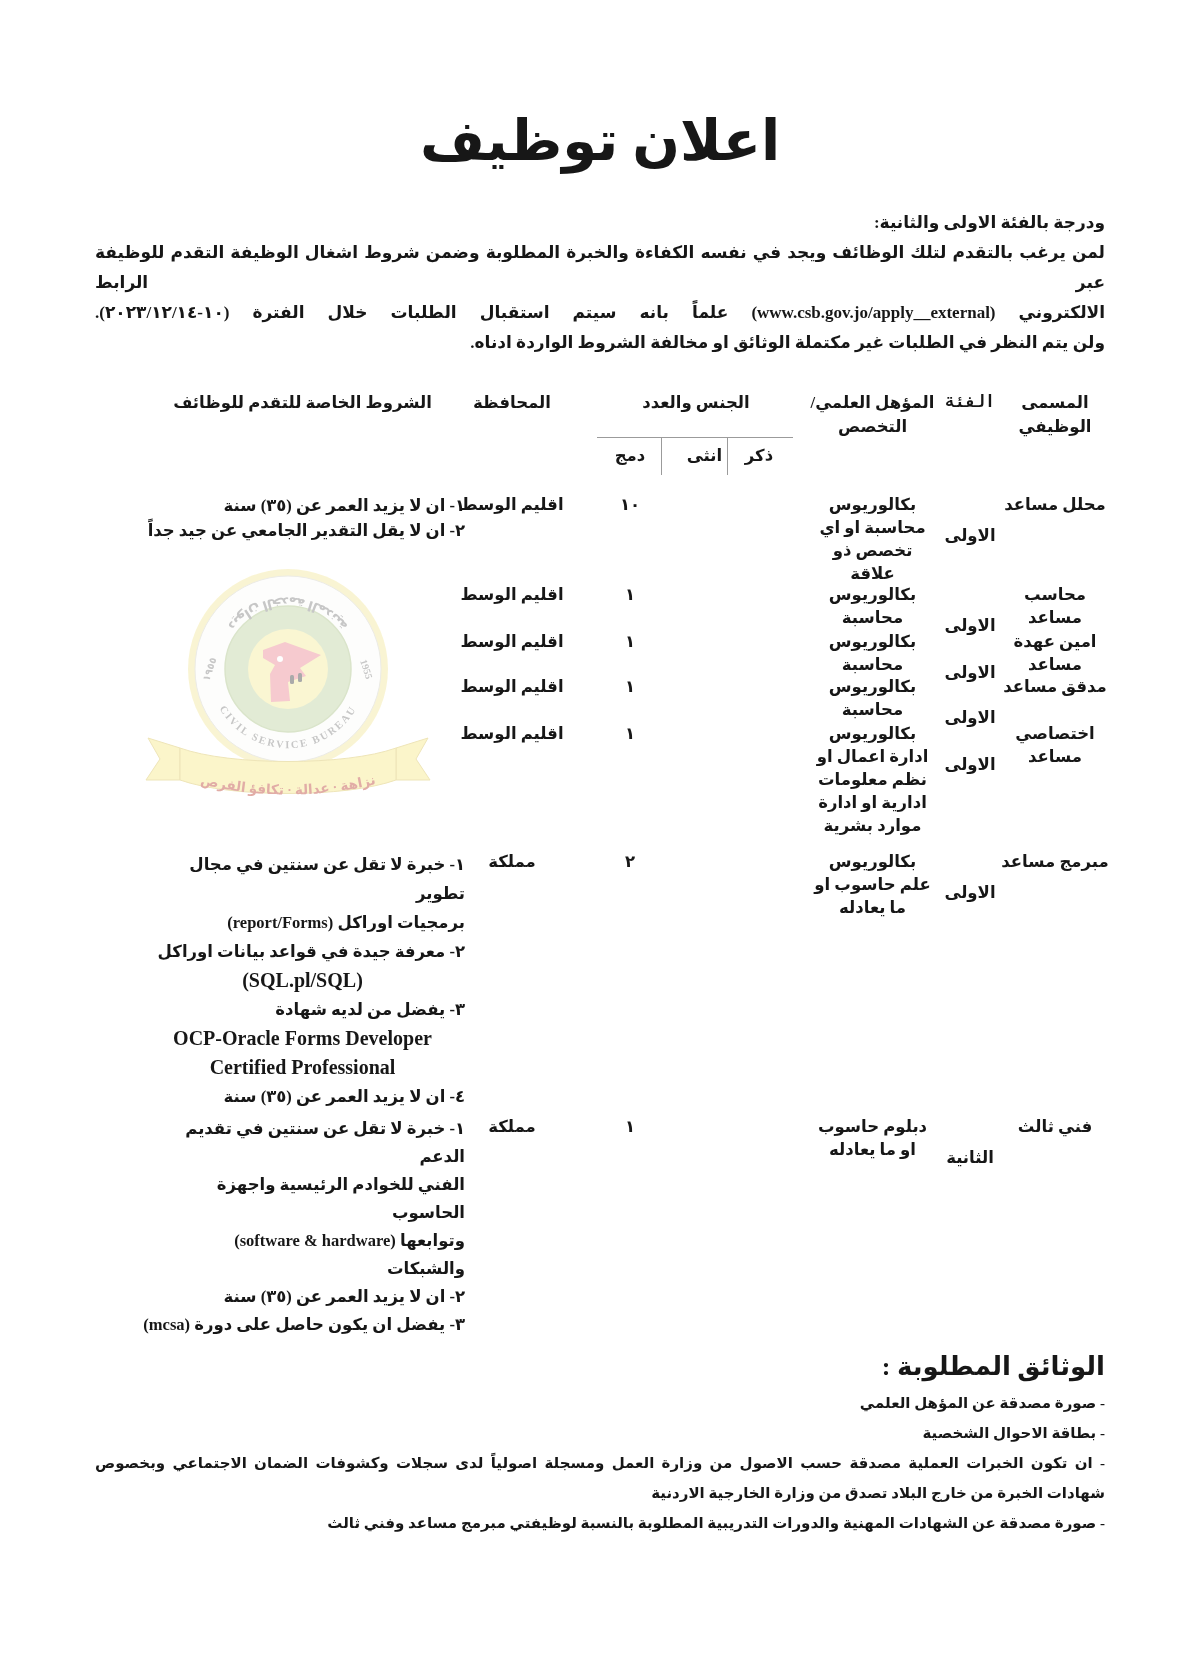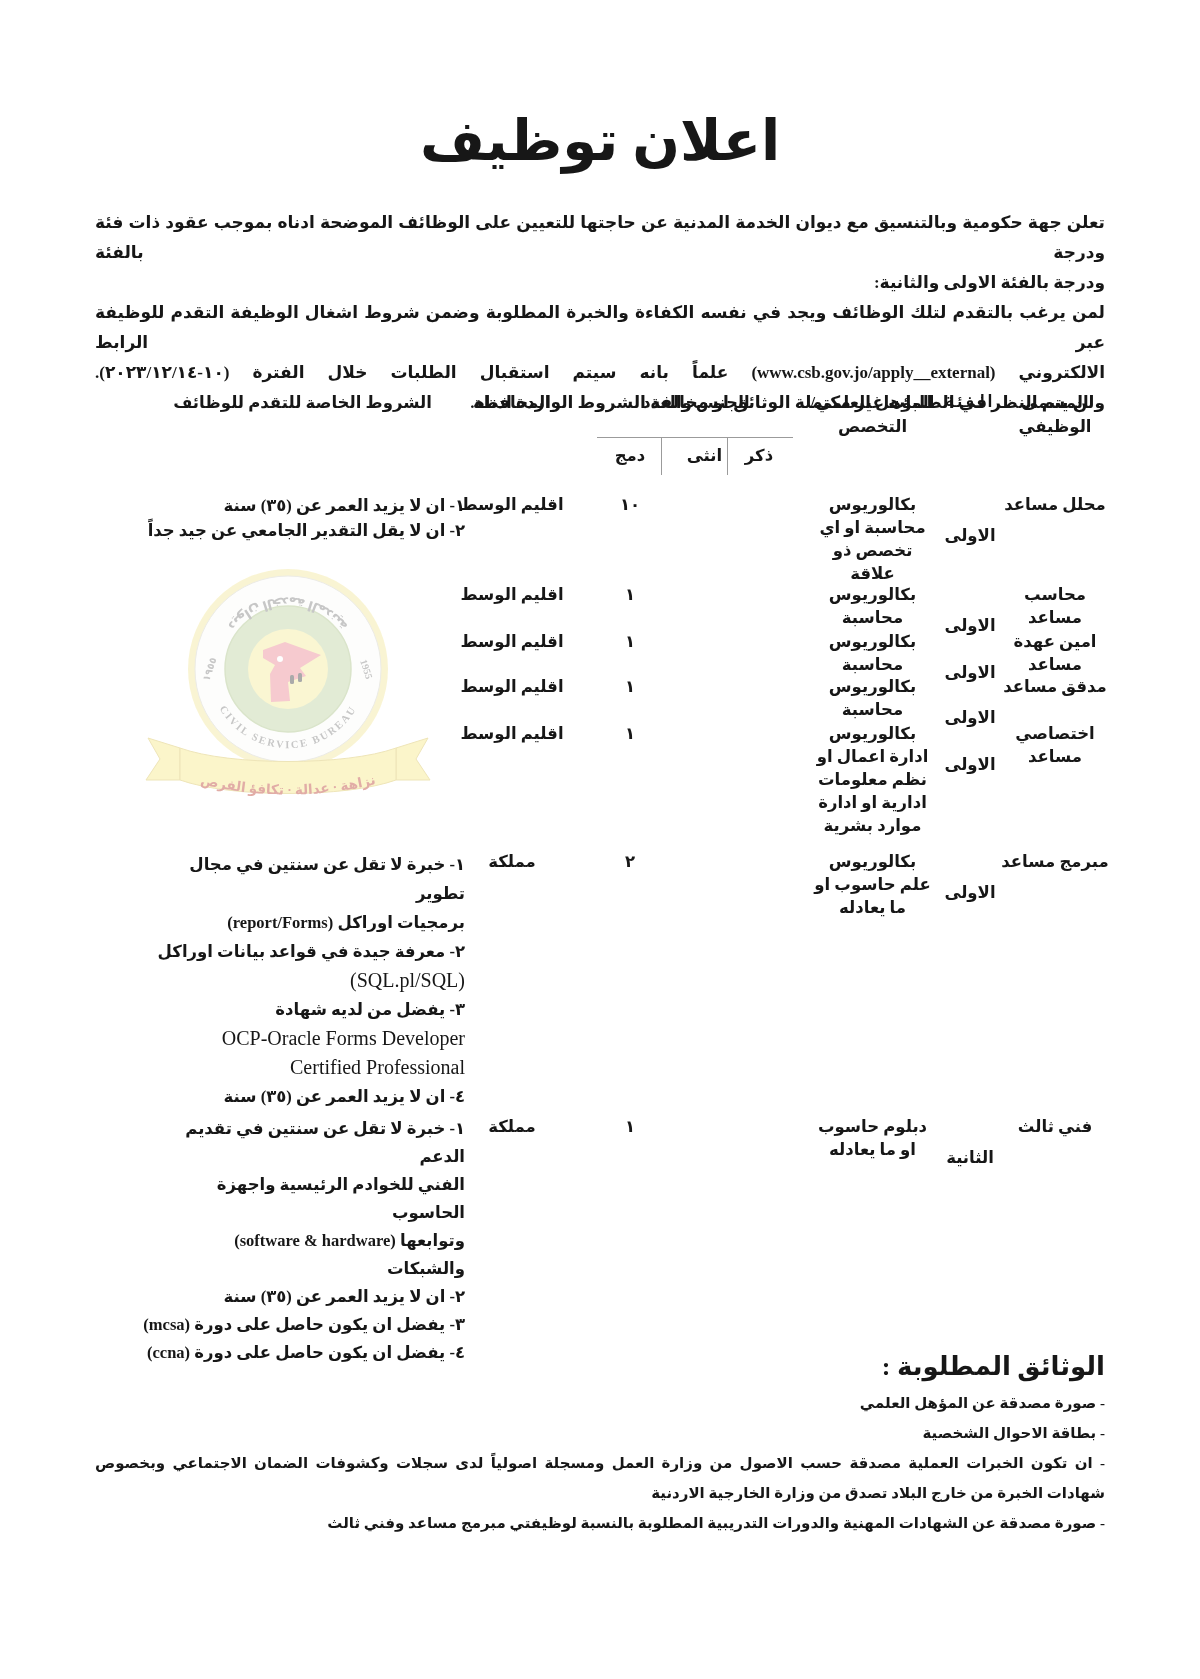--- a/index.html
+++ b/index.html
@@ -40,36 +40,35 @@
   .cell{position:absolute; top:0; font-size:16.5px; line-height:23px;}
   .c-title{left:905px; width:110px; text-align:center;}
   .c-cat{left:845px; width:60px; text-align:center;margin-top:31px;}
   .c-qual{left:705px; width:145px; text-align:center;}
   .c-count{left:505px; width:60px; text-align:center;}
   .c-gov{left:352px; width:130px; text-align:center;}
   .c-cond{left:45px; width:325px; text-align:right;}
   .cond-line{line-height:25px;}
   .r6 .cond-line{line-height:29px;}
   .r7 .cond-line{line-height:28px;}
-  .latin-c{text-align:right; font-size:20px; font-weight:400; line-height:29px;}
+  .latin-c{text-align:center; font-size:20px; font-weight:700; line-height:29px;}
   
   .docs{position:absolute; top:1350px; left:95px; width:1010px; z-index:1;}
   .docs-heading{font-size:26px; line-height:34px; text-align:right; margin-bottom:4px;}
   .doc-line{font-size:15px; line-height:30px; text-align:right;}
   .doc-line.stretch{text-align:justify; text-align-last:justify;}
 </style>
 </head>
 <body>
 
 <div class="page">
 
   <div class="main-title">اعلان توظيف</div>
 
   <div class="intro">
-    <div class="iline stretch">تعلن جهة حكومية وبالتنسيق مع ديوان الخدمة المدنية عن حاجتها للتعيين على الوظائف الموضحة ادناه بموجب عقود ذات فئة ودرجة بالفئة</div>
     <div class="iline">ودرجة بالفئة الاولى والثانية:</div>
     <div class="iline stretch">لمن يرغب بالتقدم لتلك الوظائف ويجد في نفسه الكفاءة والخبرة المطلوبة وضمن شروط اشغال الوظيفة التقدم للوظيفة عبر الرابط</div>
     <div class="iline stretch">الالكتروني ‭(www.csb.gov.jo/apply__external)‬ علماً بانه سيتم استقبال الطلبات خلال الفترة ‭(٢٠٢٣/١٢/١٤-١٠)‬.</div>
     <div class="iline">ولن يتم النظر في الطلبات غير مكتملة الوثائق او مخالفة الشروط الواردة ادناه.</div>
   </div>
 
   <svg class="seal" viewBox="0 0 300 270" xmlns="http://www.w3.org/2000/svg">
     <g opacity="0.55">
       <circle cx="148" cy="117" r="100" fill="#f5ecb0"></circle>
       <circle cx="148" cy="117" r="93" fill="#fdfdfb" stroke="#dddcd2" stroke-width="1"></circle>
@@ -239,21 +238,20 @@
       </div>
     <div class="cell c-count">١</div>
     <div class="cell c-gov">مملكة</div>
     <div class="cell c-cond">
         <div class="cond-line">١- خبرة لا تقل عن سنتين في تقديم الدعم</div>
         <div class="cond-line">الفني للخوادم الرئيسية واجهزة الحاسوب</div>
         <div class="cond-line">وتوابعها (software &amp; hardware)</div>
         <div class="cond-line">والشبكات</div>
         <div class="cond-line">٢- ان لا يزيد العمر عن (٣٥) سنة</div>
         <div class="cond-line">٣- يفضل ان يكون حاصل على دورة (mcsa)</div>
-        <div class="cond-line">٤- يفضل ان يكون حاصل على دورة (ccna)</div>
       </div>
   </div>
 
   <div class="docs">
     <div class="docs-heading">الوثائق المطلوبة :</div>
     <div class="docs-list">
         <div class="doc-line">- صورة مصدقة عن المؤهل العلمي</div>
         <div class="doc-line">- بطاقة الاحوال الشخصية</div>
         <div class="doc-line stretch">- ان تكون الخبرات العملية مصدقة حسب الاصول من وزارة العمل ومسجلة اصولياً لدى سجلات وكشوفات الضمان الاجتماعي وبخصوص</div>
         <div class="doc-line">شهادات الخبرة من خارج البلاد تصدق من وزارة الخارجية الاردنية</div>

